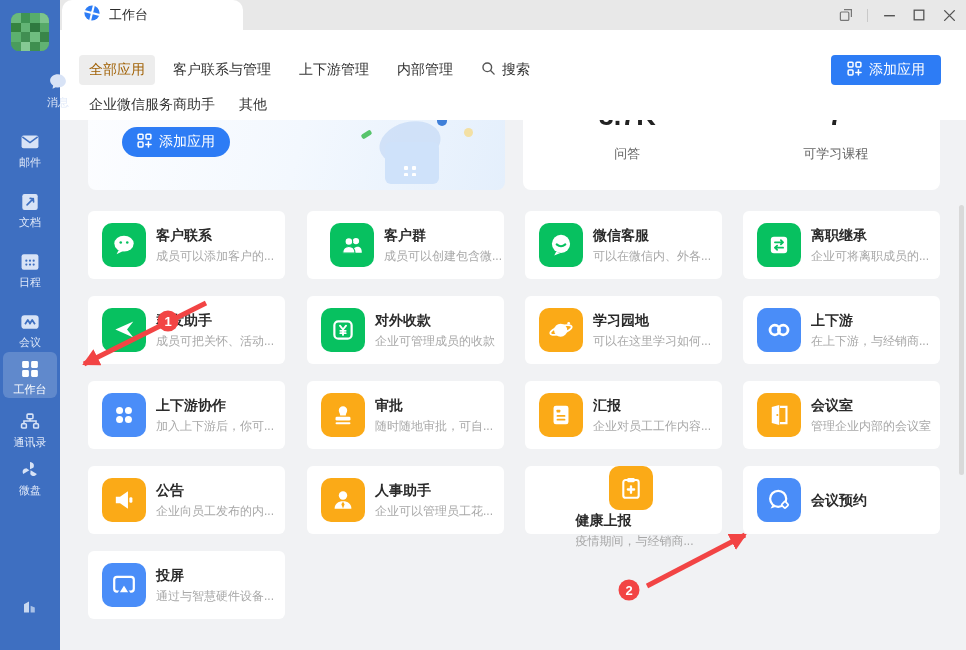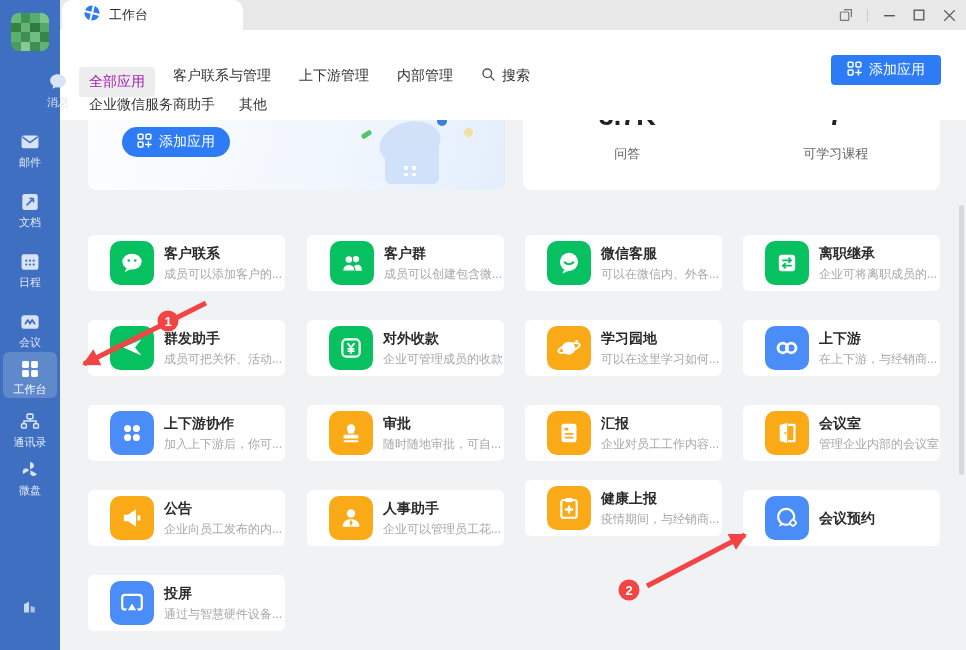--- a/index.html
+++ b/index.html
@@ -20,21 +20,21 @@
       display:flex;align-items:center;padding-left:22px;box-sizing:border-box;cursor:default;}
   .tab-active .ttl{font-size:13px;color:#2b2b2b;margin-left:9px;}
   .win-controls{position:absolute;right:2px;top:0;height:30px;display:flex;align-items:center;}
   .wbtn{width:30px;height:30px;display:flex;align-items:center;justify-content:center;cursor:pointer;}
   .wdiv{width:1px;height:13px;background:#c9c9c9;margin:0 6px;}
   
   .header{position:absolute;left:60px;top:30px;width:906px;height:90px;background:#fff;}
   .frow1{position:absolute;left:19px;top:25px;display:flex;align-items:center;gap:8px;}
   .frow2{position:absolute;left:29px;top:66px;display:flex;align-items:center;gap:24px;}
   .chip{display:flex;align-items:center;gap:6px;padding:6px 10px;border-radius:4px;font-size:14px;color:#333;cursor:pointer;white-space:nowrap;}
-  .chip.sel{background:#ededed;color:#a21caf;margin-top:12px;}
+  .chip.sel{background:#ededed;color:#a16207;}
   .f2{font-size:14px;color:#333;cursor:pointer;white-space:nowrap;}
   .add-btn{position:absolute;right:25px;top:25px;height:30px;padding:0 16px;background:#2d7cf5;color:#fff;border:none;
       border-radius:4px;display:flex;align-items:center;gap:7px;font-size:14px;cursor:pointer;font-family:inherit;}
   
   .content{position:absolute;left:60px;top:120px;width:906px;height:530px;background:#f1f2f4;overflow:hidden;}
   .banner{position:absolute;left:28px;top:0;width:417px;height:70px;border-radius:0 0 8px 8px;overflow:hidden;
       background:linear-gradient(105deg,#fcfdff 0%,#f3f8fe 50%,#e4effc 100%);}
   .pill{position:absolute;left:34px;top:7px;height:30px;padding:0 15px;border-radius:16px;background:#2d7cf5;color:#fff;
       border:none;display:flex;align-items:center;gap:7px;font-size:14px;cursor:pointer;font-family:inherit;}
   .illu{position:absolute;right:36px;top:0;width:96px;height:70px;}
@@ -46,22 +46,22 @@
                  radial-gradient(circle 2px at 3px 9px,#fff 2px,transparent 2.5px),
                  radial-gradient(circle 2px at 11px 9px,#fff 2px,transparent 2.5px);}
   .illu .confetti-g{position:absolute;left:-12px;top:12px;width:11px;height:5px;background:#57c46b;border-radius:2px;transform:rotate(-32deg);}
   .illu .dot-y{position:absolute;right:-4px;top:8px;width:9px;height:9px;border-radius:50%;background:#f3e0a4;}
   .illu .dot-b{position:absolute;right:22px;top:-4px;width:10px;height:10px;border-radius:50%;background:#3f7fd8;}
   .stats{position:absolute;left:463px;top:0;width:417px;height:70px;background:#fff;border-radius:0 0 8px 8px;display:flex;}
   .stat{flex:1;position:relative;overflow:hidden;text-align:center;cursor:pointer;}
   .stat .num{position:absolute;top:-17px;left:0;right:0;font-size:27px;font-weight:bold;color:#222;line-height:27px;}
   .stat .lab{margin-top:25px;font-size:13px;color:#666;display:inline-block;}
   
-  .card{position:absolute;width:197px;height:56px;background:#fff;border-radius:6px;display:flex;align-items:center;
-      padding-left:22px;box-sizing:border-box;cursor:pointer;margin-top:24px;}
+  .card{position:absolute;width:197px;height:68px;background:#fff;border-radius:6px;display:flex;align-items:center;
+      padding-left:14px;box-sizing:border-box;cursor:pointer;}
   .card .aicon{width:44px;height:44px;border-radius:10px;flex:none;display:flex;align-items:center;justify-content:center;}
   .card .txt{margin-left:10px;min-width:0;}
   .card .t{font-size:14px;font-weight:bold;color:#2b2b2b;line-height:20px;white-space:nowrap;}
   .card .d{font-size:12px;color:#a8a8a8;margin-top:3px;white-space:nowrap;overflow:hidden;width:120px;}
   .thumb{position:absolute;right:2px;top:85px;width:5px;height:270px;background:#d9d9d9;border-radius:3px;cursor:pointer;}
   
   .overlay{position:absolute;left:0;top:0;z-index:50;pointer-events:none;}
 </style>
 </head>
 <body>
@@ -459,21 +459,21 @@
             <circle cx="12" cy="8.2" r="3.6" fill="#fff"></circle>
             <path d="M4.8 19.6c0-4.3 3.1-6.5 7.2-6.5s7.2 2.2 7.2 6.5Z" fill="#fff"></path>
             <polygon points="12,13.4 13.4,15.6 12,19.2 10.6,15.6" fill="#fbaa17"></polygon>
           </svg>
         </div>
      <div class="txt">
        <div class="t">人事助手</div>
           <div class="d">企业可以管理员工花...</div>
         </div>
       </div>
-      <div class="card" style="left: 465px; top: 336px;">
+      <div class="card" style="left: 465px; top: 346px; flex-direction: column;">
         <div class="aicon" style="background:#fbaa17">
           <svg width="28" height="28" viewBox="0 0 24 24">
             <rect x="5.4" y="5.2" width="13.2" height="15.2" rx="2" fill="none" stroke="#fff" stroke-width="1.8"></rect>
             <rect x="8.8" y="3.4" width="6.4" height="3.6" rx="1.1" fill="#fff"></rect>
             <path d="M12 10.6V16M9.3 13.3H14.7" stroke="#fff" stroke-width="2" stroke-linecap="round"></path>
           </svg>
         </div>
      <div class="txt">
        <div class="t">健康上报</div>
           <div class="d">疫情期间，与经销商...</div>

